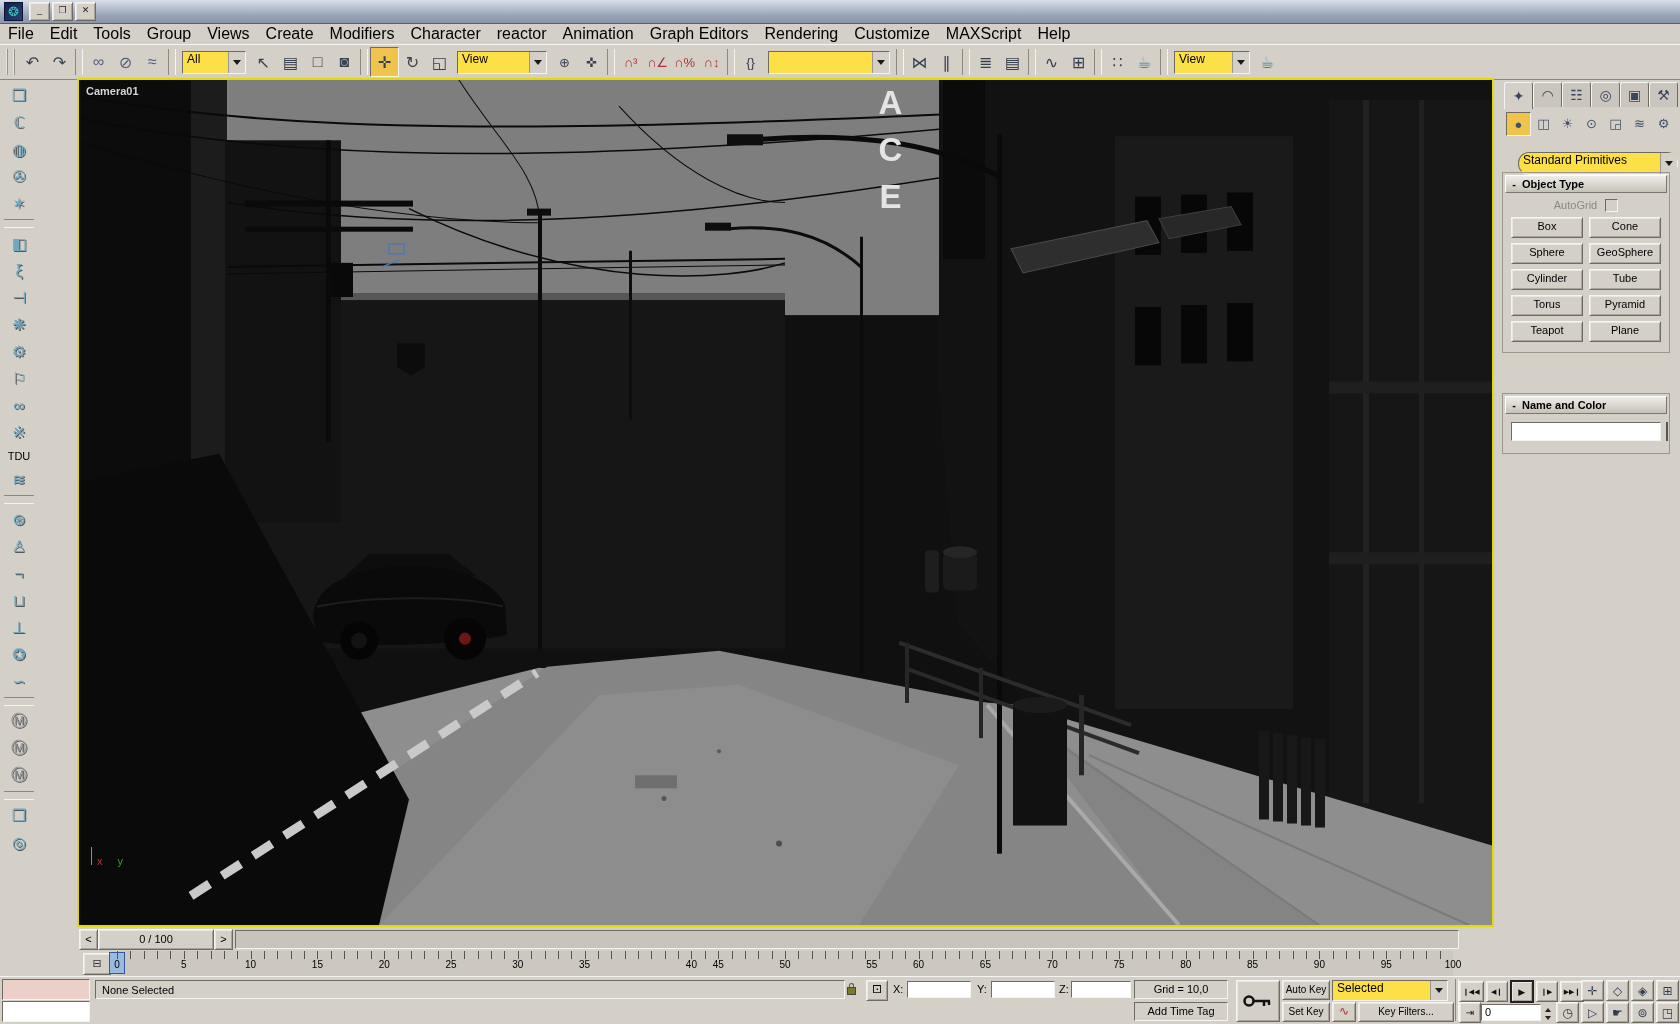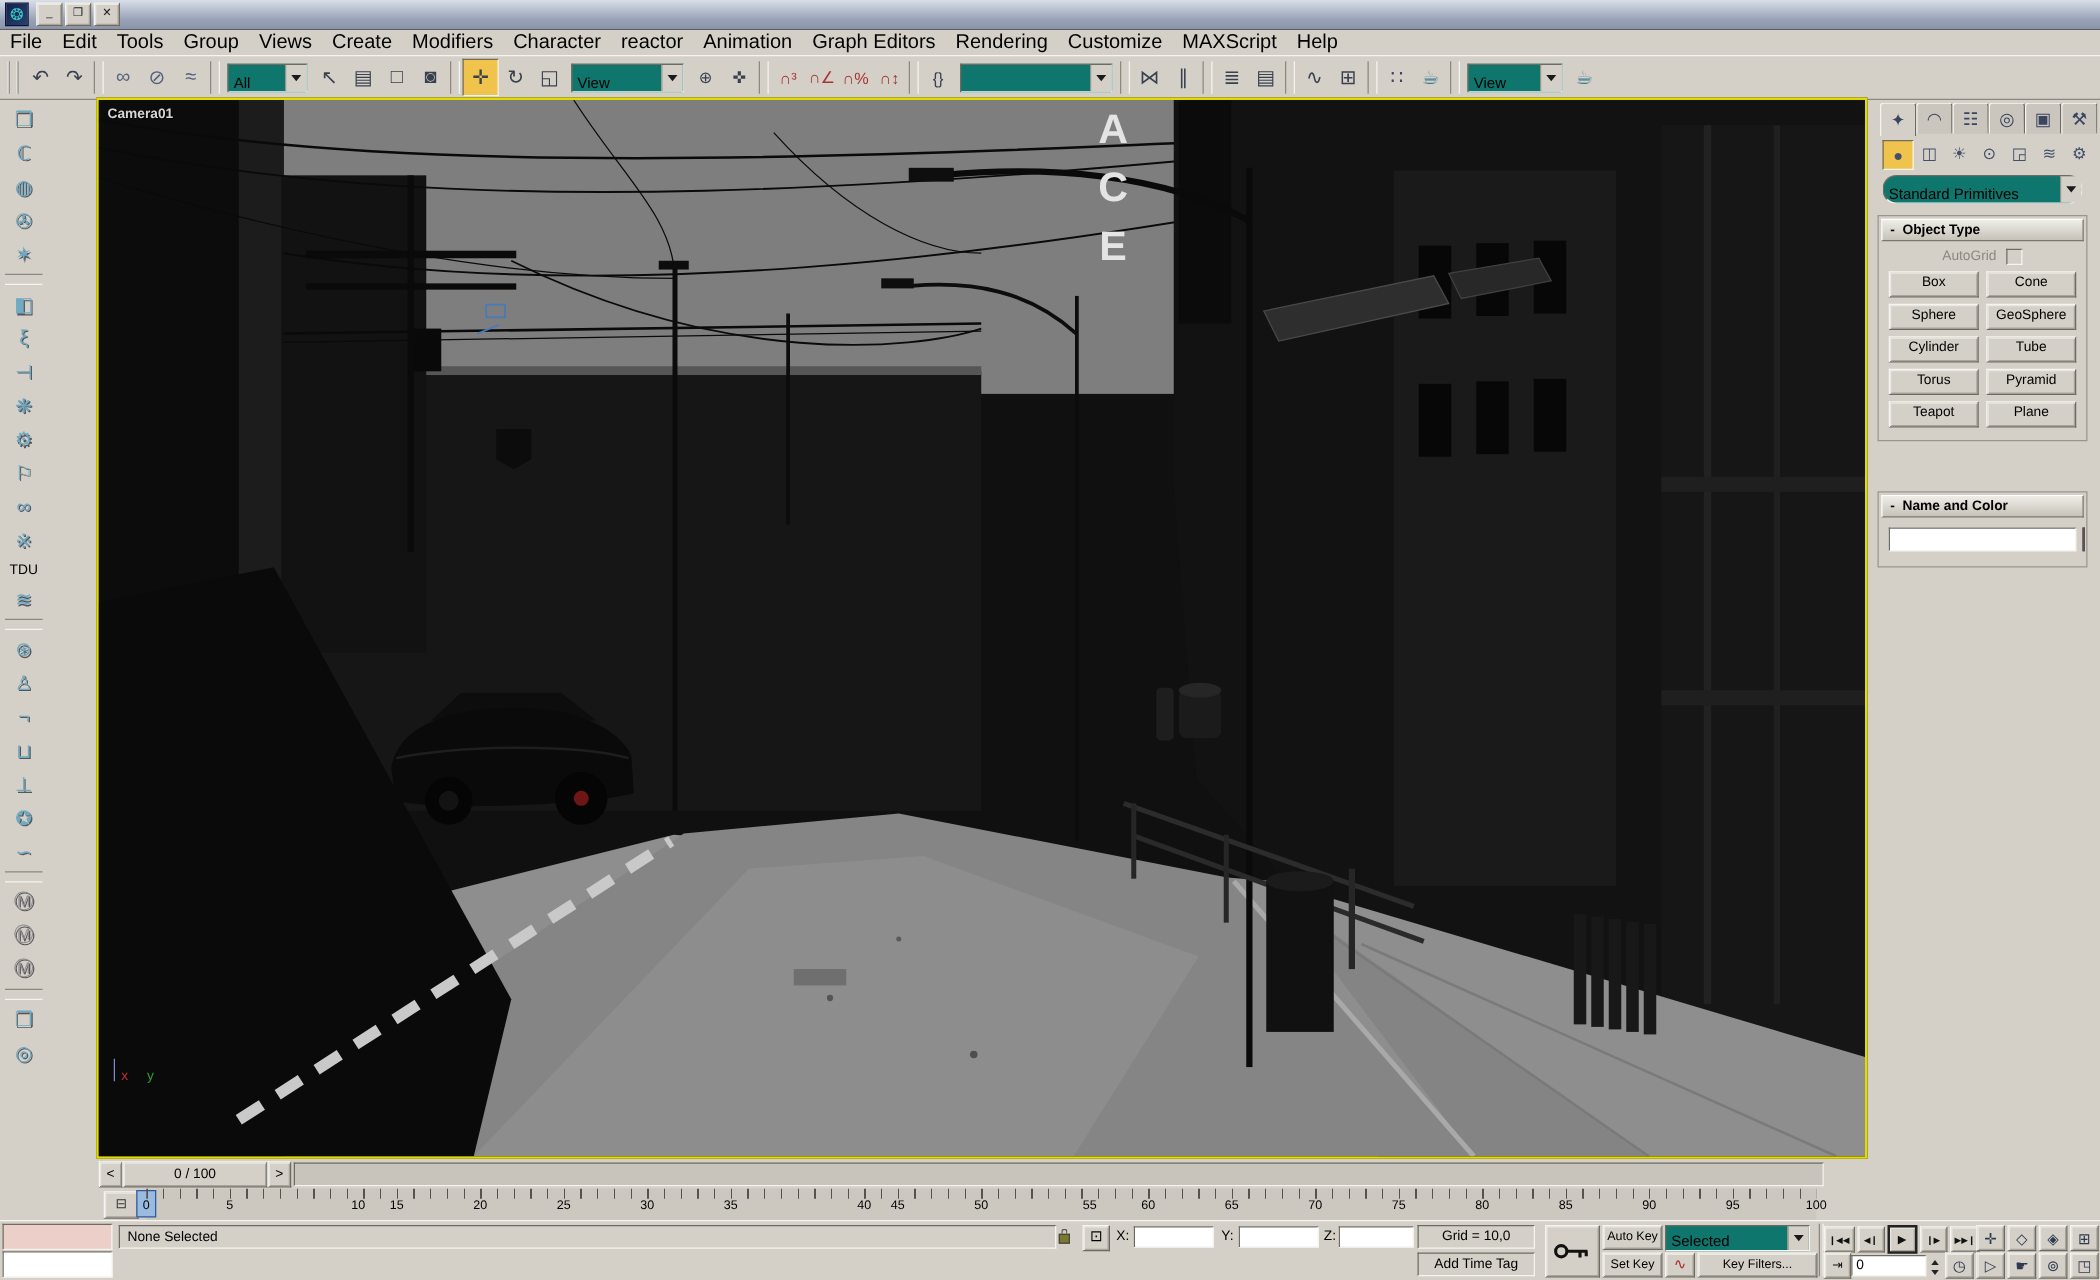--- a/index.html
+++ b/index.html
@@ -32,22 +32,22 @@
   .toolbar{left:0;top:44px;width:1680px;height:36px;background:#d4d0c8;display:flex;align-items:center;
     border-top:1px solid #f5f4f0;border-bottom:1px solid #8c887e;padding-left:2px;box-sizing:border-box;}
   .grip{width:5px;height:26px;border-left:2px ridge #e8e6e0;border-right:2px ridge #e8e6e0;margin:0 4px;}
   .tseg{display:flex;align-items:center;}
   .ticon{width:27px;height:28px;display:flex;align-items:center;justify-content:center;
     font-size:16px;color:#39414f;cursor:default;}
   .ticon.divider{width:6px;height:26px;border-left:1px solid #8c887e;border-right:1px solid #f5f4f0;margin:0 2px;}
   .ticon.active{background:#f0c44c;border:1px solid;border-color:#6e6c62 #f5f4f0 #f5f4f0 #6e6c62;}
   .snapglyph{font-size:13px;}
 
-  .dd{height:21px;background:#0f766e;border:1px solid;border-color:#6e6c62 #f5f4f0 #f5f4f0 #6e6c62;
-    display:flex;align-items:flex-end;margin:0 4px;}
+  .dd{height:21px;background:#fde047;border:1px solid;border-color:#6e6c62 #f5f4f0 #f5f4f0 #6e6c62;
+    display:flex;align-items:flex-start;margin:0 4px;}
   .ddv{flex:1;padding-left:4px;font-size:12px;white-space:nowrap;overflow:hidden;}
   .dda{width:16px;height:100%;background:#d4d0c8;border-left:1px solid #9a968c;
     display:flex;align-items:center;justify-content:center;}
   .dda:after{content:"";border:4px solid transparent;border-top:5px solid #1a1a1a;margin-top:4px;}
 
   
   .lbar{left:0;top:80px;width:76px;height:895px;background:#d4d0c8;}
   .lcol{position:absolute;left:2px;top:2px;width:34px;display:flex;flex-direction:column;align-items:center;}
   .licon{width:30px;height:27px;display:flex;align-items:center;justify-content:center;
     font-size:16px;color:#6fa9c2;text-shadow:1px 1px 0 #55565a;}
@@ -529,21 +529,21 @@
         <div class="cp-cat">
           <span>◲</span>
         </div>
         <div class="cp-cat">
           <span>≋</span>
         </div>
         <div class="cp-cat">
           <span>⚙</span>
         </div>
       </div>
-    <div class="cp-dd dd" style="margin:0;border-radius:11px;">
+    <div class="cp-dd dd" style="margin:12px;border-radius:11px;">
       <span class="ddv">Standard Primitives</span>
       <span class="dda"></span>
     </div>
 
     <div class="rollout" style="top:92px;">
       <div class="ro-head">
         <span class="minus">-</span>
         <span class="ro-title">Object Type</span>
       </div>
       <div class="autogrid">
@@ -584,21 +584,21 @@
   </div>
 
   <div class="abs tb">
     <div class="tb-btn raised raised2">⊟</div>
     <div class="ruler">
       <div class="curframe" style="background: rgb(153, 187, 223);"></div>
       <div class="ticks"></div>
       <div class="rlabels">
           <span class="rlabel" style="left: 0%;"><span>0</span></span>
           <span class="rlabel" style="left: 5%;"><span>5</span></span>
-          <span class="rlabel" style="left: 10%; margin-left: 36px;"><span>10</span></span>
+          <span class="rlabel" style="left: 10%;"><span>10</span></span>
           <span class="rlabel" style="left: 15%;"><span>15</span></span>
           <span class="rlabel" style="left: 20%;"><span>20</span></span>
           <span class="rlabel" style="left: 25%;"><span>25</span></span>
           <span class="rlabel" style="left: 30%;"><span>30</span></span>
           <span class="rlabel" style="left: 35%;"><span>35</span></span>
           <span class="rlabel" style="left: 40%; margin-left: 40px;"><span>40</span></span>
           <span class="rlabel" style="left: 45%;"><span>45</span></span>
           <span class="rlabel" style="left: 50%;"><span>50</span></span>
           <span class="rlabel" style="left: 55%; margin-left: 20px;"><span>55</span></span>
           <span class="rlabel" style="left: 60%;"><span>60</span></span>

